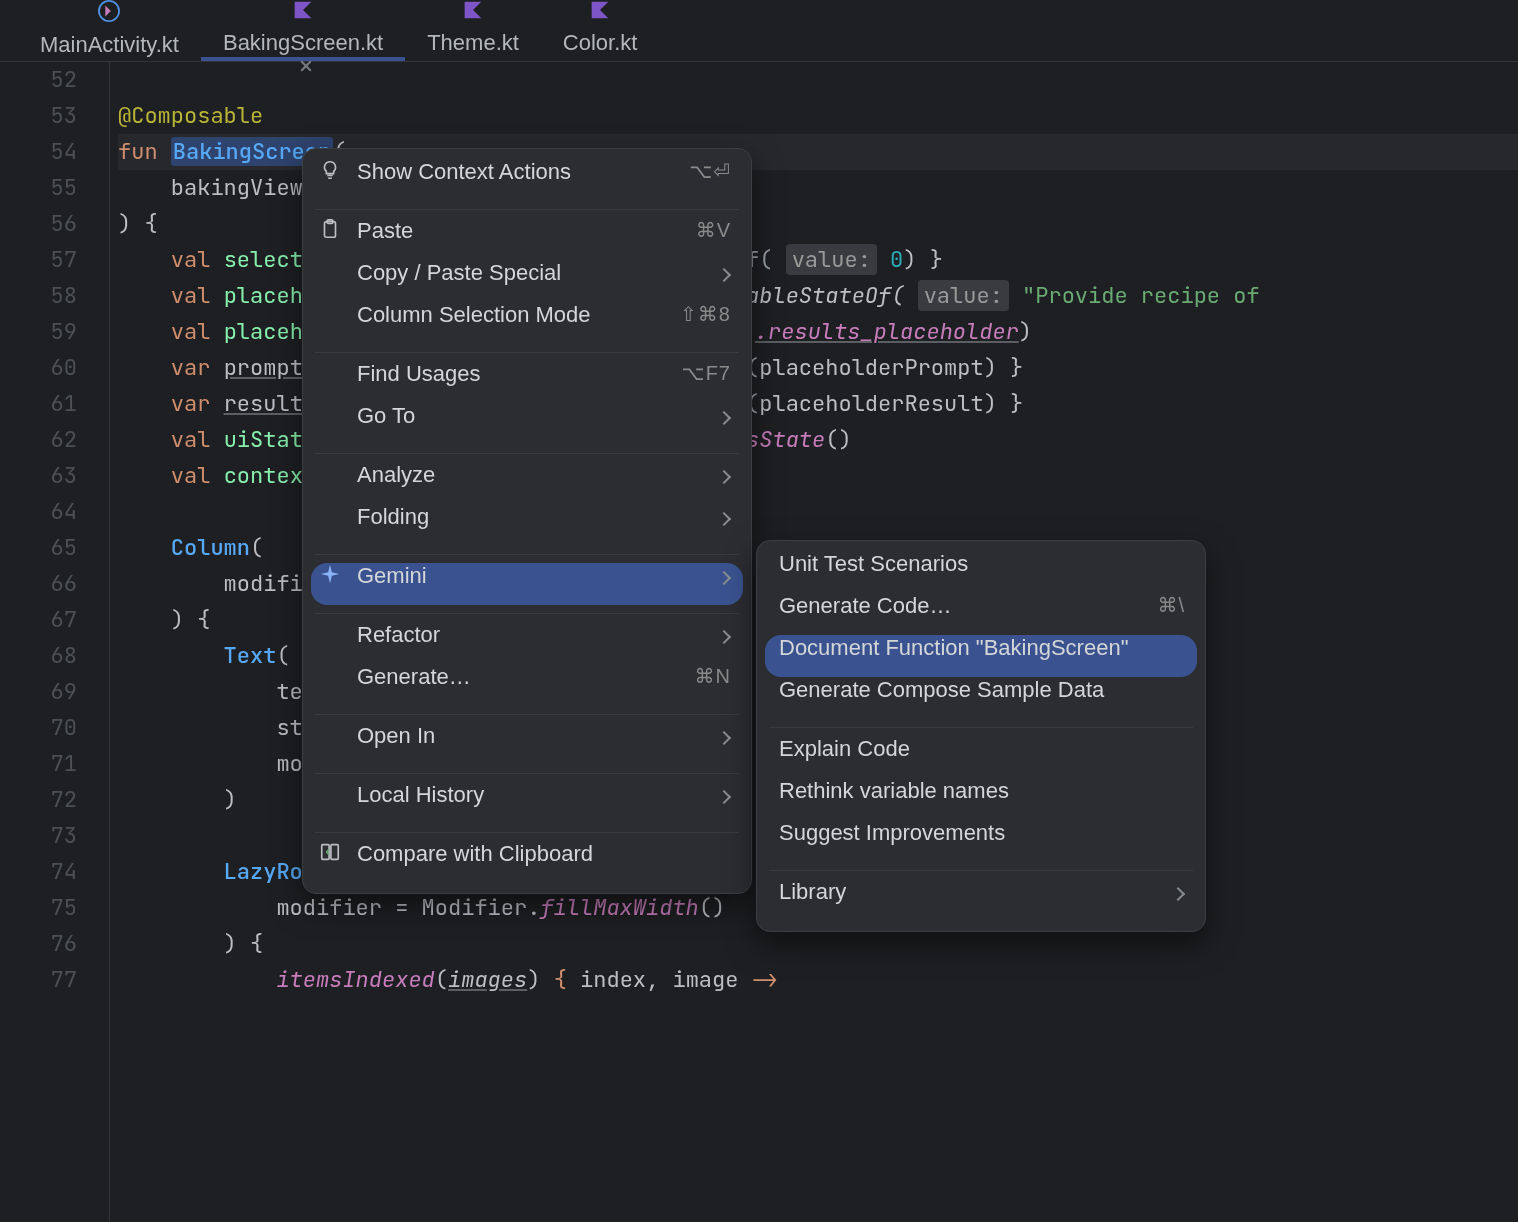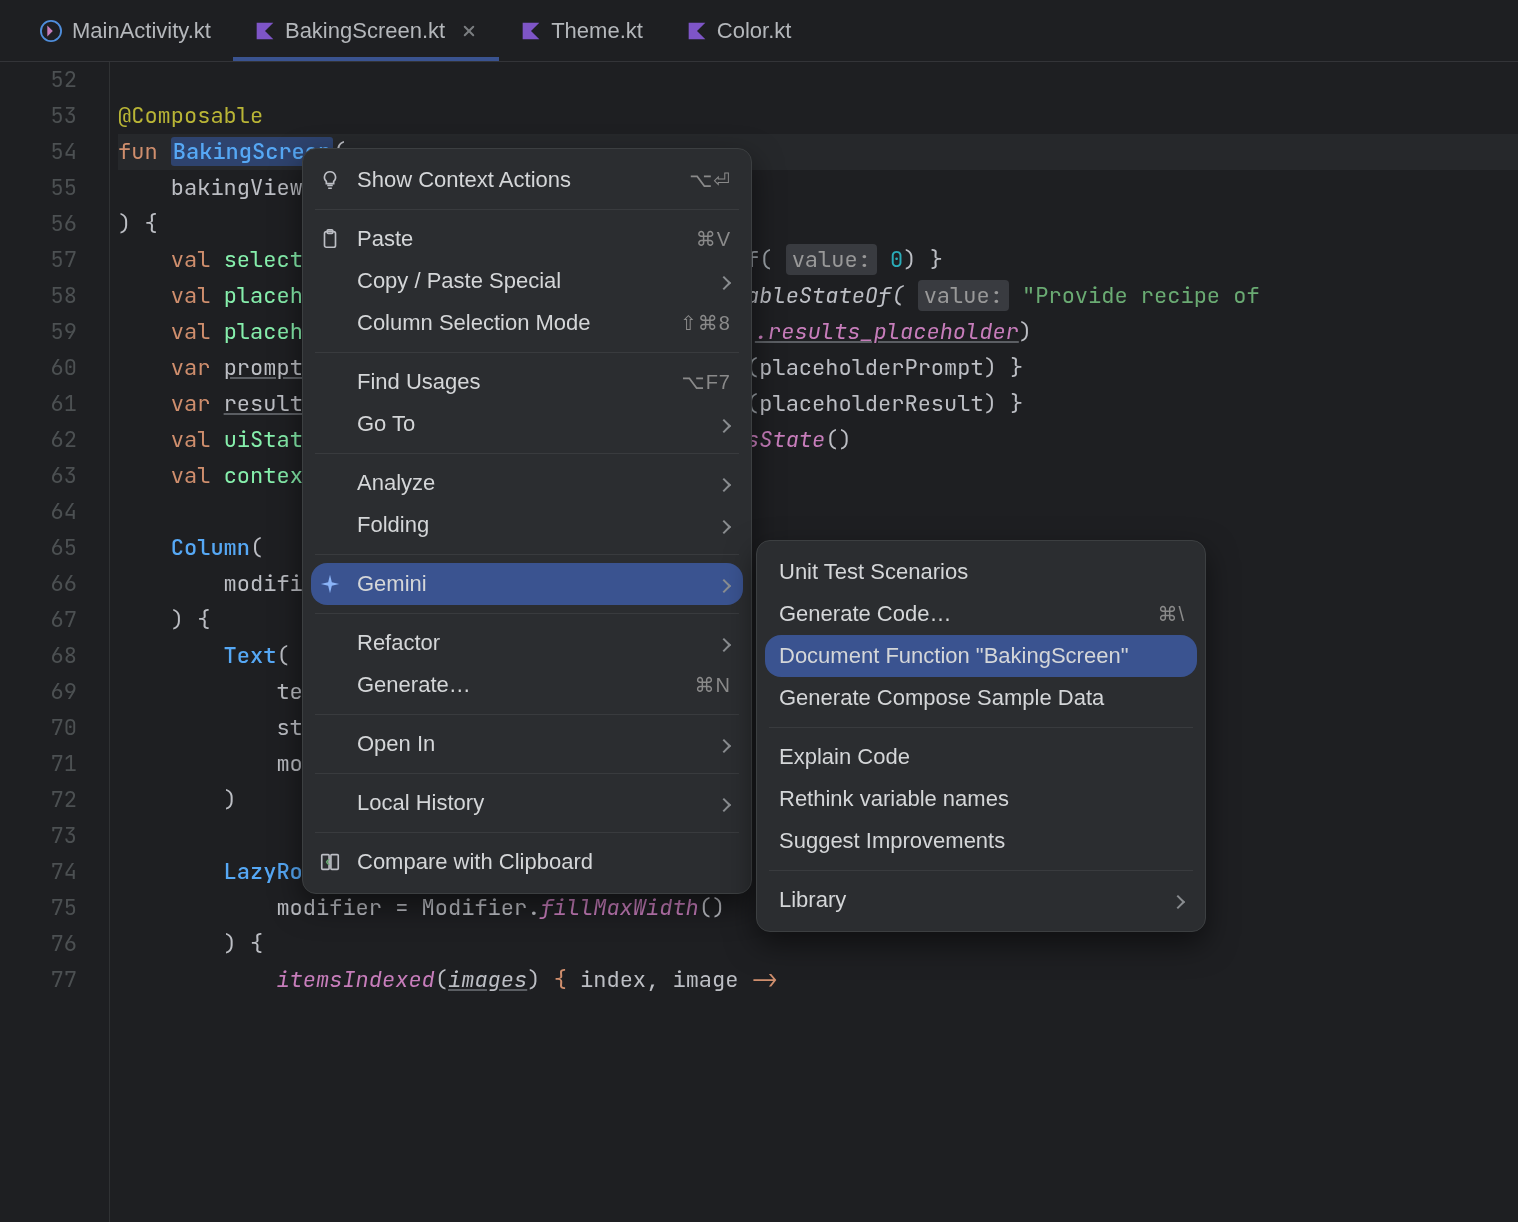--- a/index.html
+++ b/index.html
@@ -49,20 +49,21 @@
   .tab {
     display: flex;
     align-items: center;
     gap: 10px;
     padding: 0 22px;
     height: 100%;
     color: #b4b7bb;
     font-size: 22px;
     cursor: pointer;
     white-space: nowrap;
+    flex-direction: column;
   }
   .tab.active {
     position: relative;
   }
   .tab.active::after {
     content: "";
     position: absolute;
     left: 0; right: 0; bottom: 0;
     height: 4px;
     background: var(--tab-active-underline);
@@ -133,21 +134,20 @@
     border-radius: 14px;
     box-shadow: 0 12px 30px rgba(0,0,0,.5);
     padding: 10px 0;
     font-size: 22px;
     color: #d4d6d8;
   }
   .menu { top: 148px; left: 302px; width: 450px; }
   .submenu { top: 540px; left: 756px; width: 450px; }
   .menu-item {
     display: flex;
-    align-items: center;
     height: 42px;
     padding: 0 20px 0 54px;
     position: relative;
     cursor: pointer;
     gap: 31px;
   }
   .menu-item.selected { background: var(--bg-menu-selected); border-radius: 16px; margin: 0 8px; padding-left:46px; padding-right:12px;}
   .menu-item .micon {
     position: absolute;
     left: 16px;

